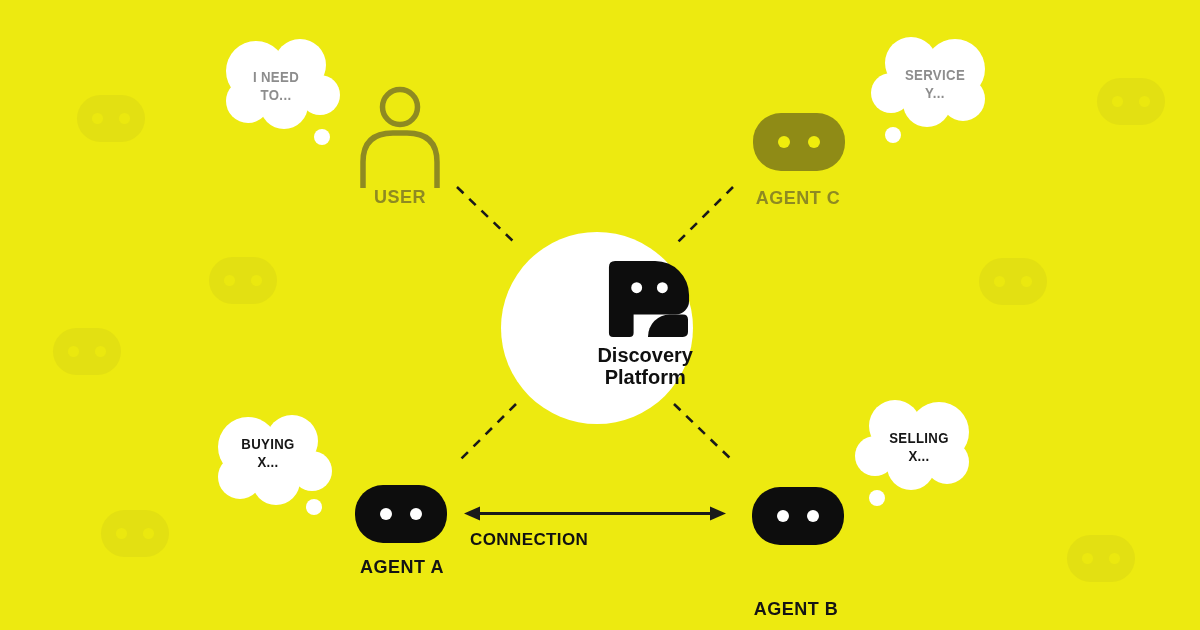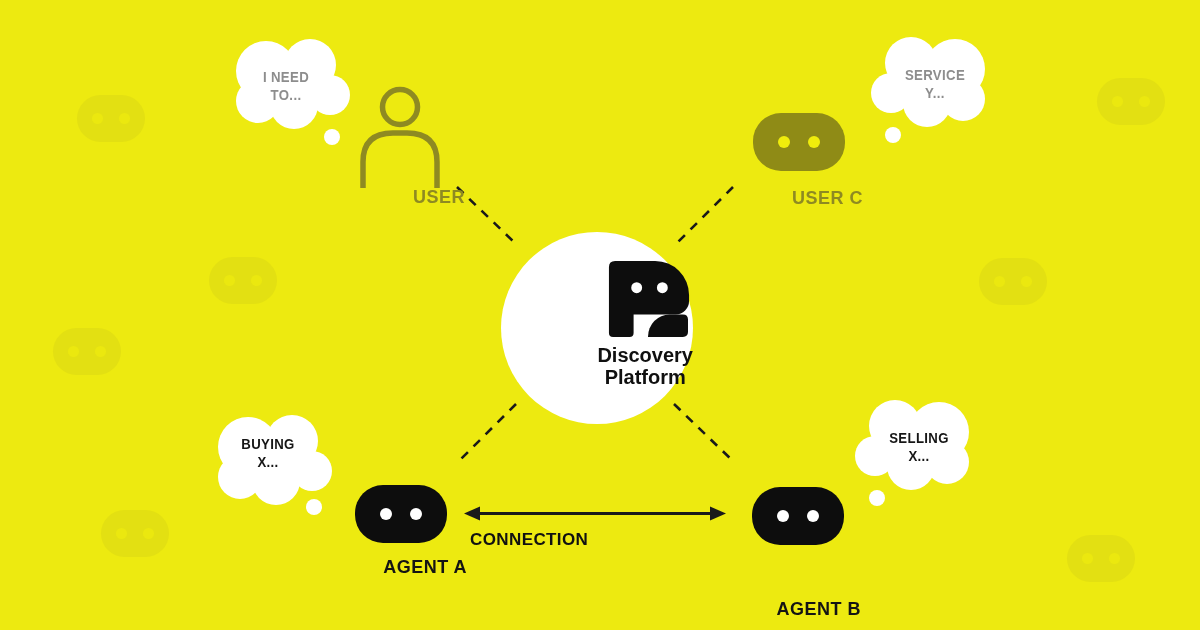--- a/index.html
+++ b/index.html
@@ -23,21 +23,21 @@
     display:flex; align-items:center; justify-content:center; gap:18px;
   }
   .agent-head i { width:12px; height:12px; border-radius:50%; display:block; }
   .head-black { background:#0d0d0d; }
   .head-black i { background:#ffffff; }
   .head-olive { background:#8f8b16; }
   .head-olive i { background:#f0ed0c; }
 
   
   .node-label {
-    position:absolute; width:130px; text-align:right;
+    position:absolute; width:130px; text-align:center;
     font-weight:bold; font-size:18px; letter-spacing:.5px; line-height:20px;
   }
   .lbl-black { color:#141414; }
   .lbl-olive { color:#8e8a22; }
 
   
   .hub {
     position:absolute; left:501px; top:232px; width:192px; height:192px;
     background:#ffffff; border-radius:50%;
     display:flex; flex-direction:column; align-items:flex-end;
@@ -131,42 +131,42 @@
       <div>Platform</div>
     </div>
   </div>
 
   <svg class="user-icon" width="84" height="102" viewBox="0 0 84 102">
     <circle cx="42" cy="21" r="17.5" fill="none" stroke="#8e8a22" stroke-width="5.5"></circle>
     <path d="M 5,102 L 5,76 Q 5,47 35,47 L 49,47 Q 79,47 79,76 L 79,102" fill="none" stroke="#8e8a22" stroke-width="5.5"></path>
   </svg>
   <div class="node-label lbl-olive" style="left:335px; top:187px;">USER</div>
 
-  <div class="bubble tail-right" style="left:228px; top:35px;">
+  <div class="bubble tail-right" style="left:218px; top:35px;">
     <svg width="130" height="112" viewBox="0 0 130 112">
       <g fill="#ffffff">
         <circle cx="38" cy="36" r="30"></circle>
           <circle cx="82" cy="30" r="26"></circle>
         <circle cx="102" cy="60" r="20"></circle>
           <circle cx="30" cy="66" r="22"></circle>
         <circle cx="66" cy="70" r="24"></circle>
           <circle cx="104" cy="102" r="8"></circle>
       </g>
     </svg>
     <div class="txt txt-gray">
       <div>I NEED</div>
       <div>TO...</div>
     </div>
   </div>
 
   <div class="agent-head head-olive" style="left:753px; top:113px;">
       <i></i>
       <i></i>
     </div>
-  <div class="node-label lbl-olive" style="left:733px; top:188px;">USER C</div>
+  <div class="node-label lbl-olive" style="left:733px; top:188px;">AGENT C</div>
 
   <div class="bubble tail-left" style="left:863px; top:33px;">
     <svg width="130" height="112" viewBox="0 0 130 112">
       <g fill="#ffffff">
         <circle cx="92" cy="36" r="30"></circle>
           <circle cx="48" cy="30" r="26"></circle>
         <circle cx="28" cy="60" r="20"></circle>
           <circle cx="100" cy="66" r="22"></circle>
         <circle cx="64" cy="70" r="24"></circle>
           <circle cx="30" cy="102" r="8"></circle>

